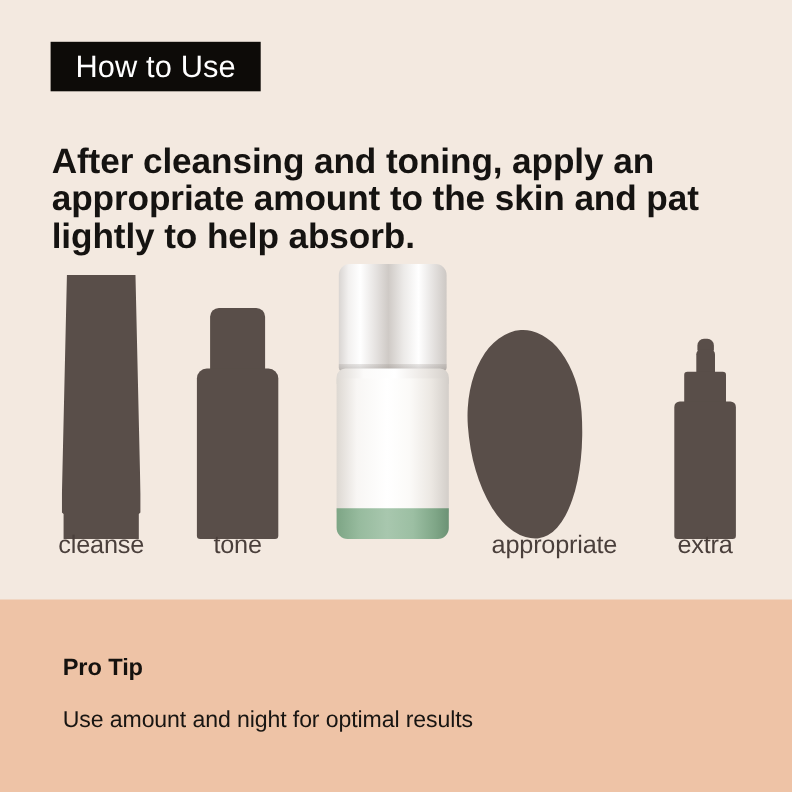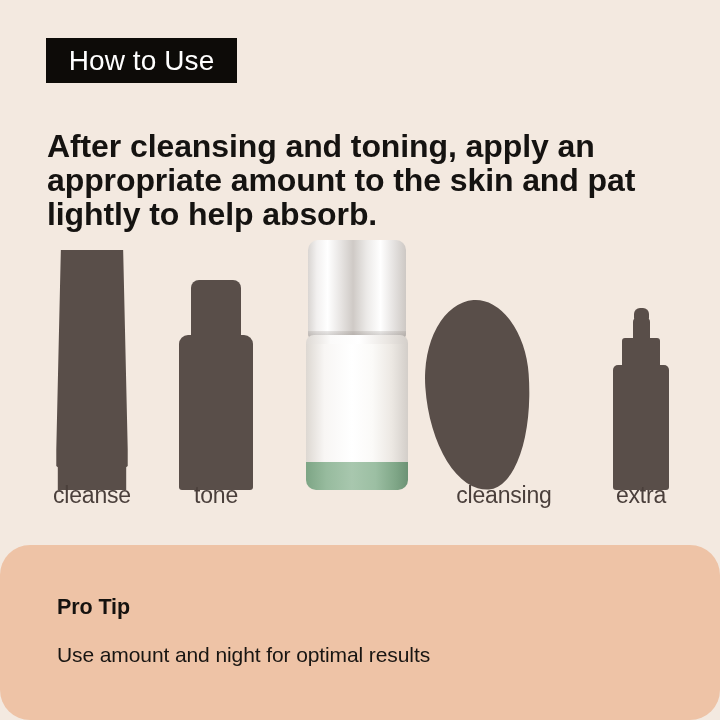--- a/index.html
+++ b/index.html
@@ -311,21 +311,20 @@
   .labels-row .lbl.accent { color: #c3705a; }
 
   
   .protip-band {
     position: absolute;
     left: 0;
     top: 545px;
     width: 720px;
     height: 175px;
     background: #eec3a6;
-    border-radius: 30px;
   }
   .protip-title {
     position: absolute;
     left: 57px;
     top: 49px;
     font-size: 21.5px;
     line-height: 26px;
     font-weight: 700;
     color: #15120f;
     letter-spacing: -0.1px;
@@ -395,21 +394,21 @@
 
     <div class="dash dash-1"></div>
     <div class="dash dash-2"></div>
     <div class="dash dash-3"></div>
     <div class="dash dash-4"></div>
   </div>
 
   <div class="labels-row">
     <span class="lbl" style="left:18px;width:148px;">cleanse</span>
     <span class="lbl" style="left:152px;width:128px;">tone</span>
-    <span class="lbl" style="left:424px;width:160px;">cleansing</span>
+    <span class="lbl" style="left:424px;width:160px;">appropriate</span>
     <span class="lbl" style="left:580px;width:122px;">extra</span>
   </div>
 
   <div class="protip-band">
     <div class="protip-title">Pro Tip</div>
     <div class="protip-text">Use amount and night for optimal results</div>
   </div>
 
 </div>
 

